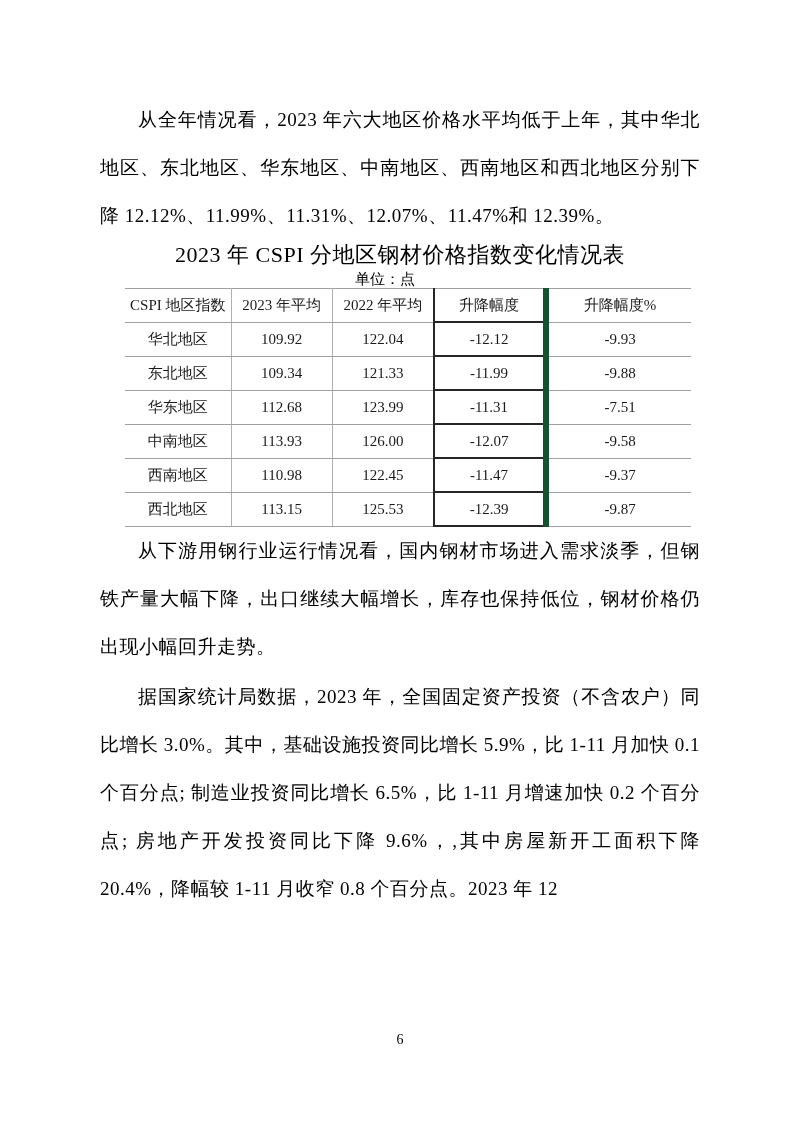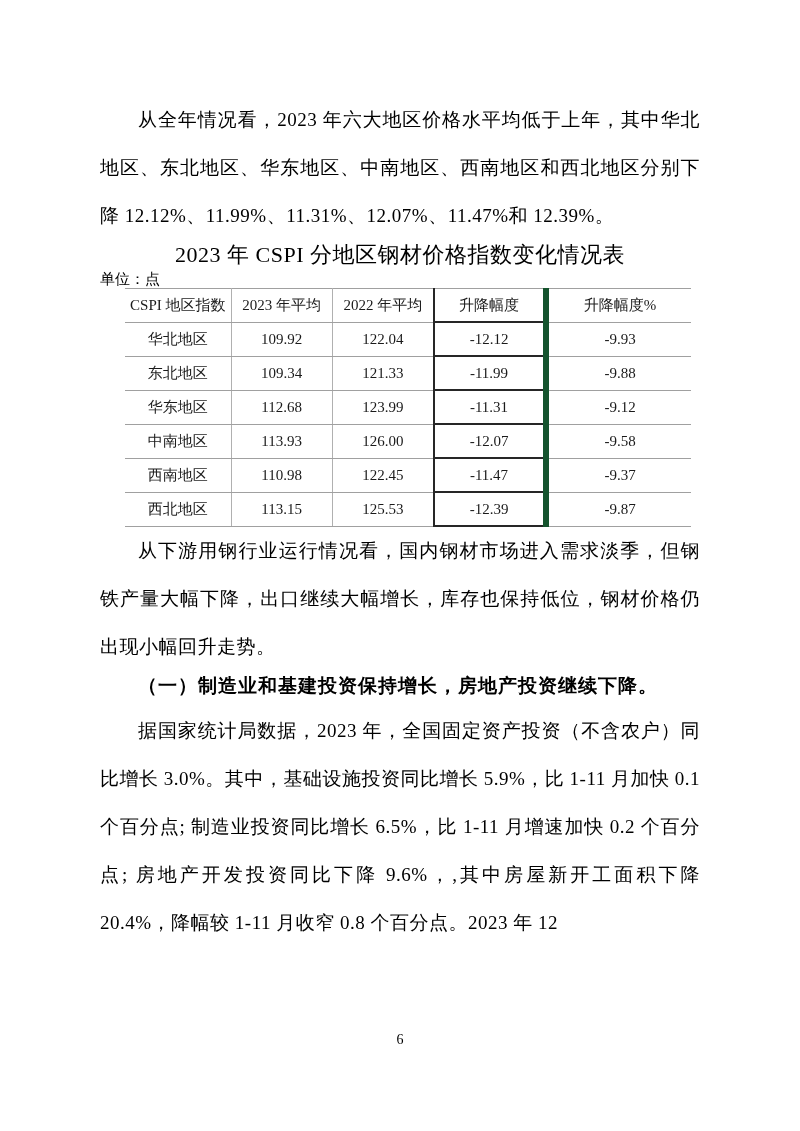--- a/index.html
+++ b/index.html
@@ -26,21 +26,21 @@
     margin: 0;
     font-size: 22px;
     font-weight: normal;
     line-height: 30px;
     text-align: center;
     letter-spacing: 0.5px;
   }
   .unit-label {
     font-size: 15px;
     line-height: 18px;
-    text-align: left;
+    text-align: center;
     padding-right: 30px;
     margin: 0;
   }
   table.cspi {
     border-collapse: collapse;
     table-layout: fixed;
     width: 566px;
     margin-left: 25px;
     border-top: 1px solid #a0a0a0;
     font-size: 15px;
@@ -125,21 +125,21 @@
         <td class="c2">109.34</td>
         <td class="c3">121.33</td>
         <td class="c4">-11.99</td>
         <td class="c5">-9.88</td>
       </tr>
       <tr>
         <td class="c1">华东地区</td>
         <td class="c2">112.68</td>
         <td class="c3">123.99</td>
         <td class="c4">-11.31</td>
-        <td class="c5">-9.12</td>
+        <td class="c5">-7.51</td>
       </tr>
       <tr>
         <td class="c1">中南地区</td>
         <td class="c2">113.93</td>
         <td class="c3">126.00</td>
         <td class="c4">-12.07</td>
         <td class="c5">-9.58</td>
       </tr>
       <tr>
         <td class="c1">西南地区</td>
@@ -154,19 +154,18 @@
         <td class="c3">125.53</td>
         <td class="c4">-12.39</td>
         <td class="c5">-9.87</td>
       </tr>
     </tbody>
   </table>
 
 
   <p class="body-text">从下游用钢行业运行情况看，国内钢材市场进入需求淡季，但钢铁产量大幅下降，出口继续大幅增长，库存也保持低位，钢材价格仍出现小幅回升走势。</p>
 
-  <p class="sub-heading">（一）制造业和基建投资保持增长，房地产投资继续下降。</p>
 
   <p class="body-text p3">据国家统计局数据，2023 年，全国固定资产投资（不含农户）同比增长 3.0%。其中，基础设施投资同比增长 5.9%，比 1-11 月加快 0.1 个百分点; 制造业投资同比增长 6.5%，比 1-11 月增速加快 0.2 个百分点; 房地产开发投资同比下降 9.6%，,其中房屋新开工面积下降 20.4%，降幅较 1-11 月收窄 0.8 个百分点。2023 年 12</p>
 
   <div class="page-number">6</div>
 
 </div>
 
 </body></html>

